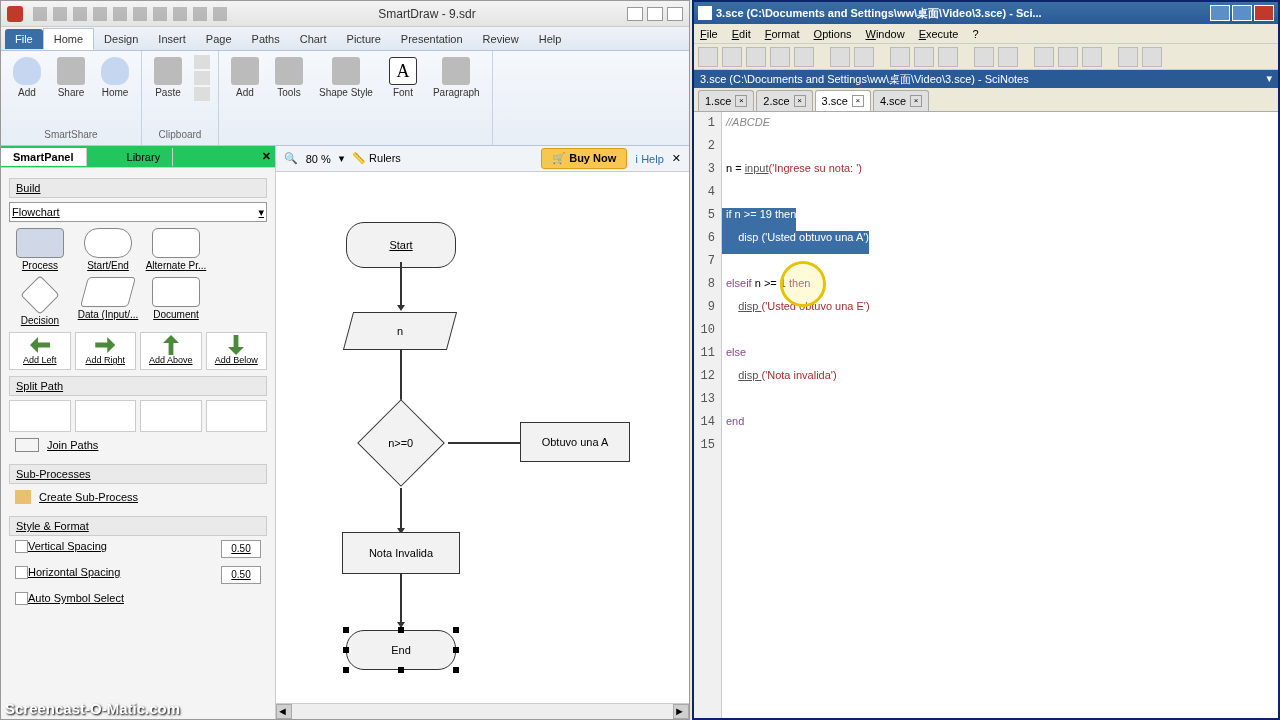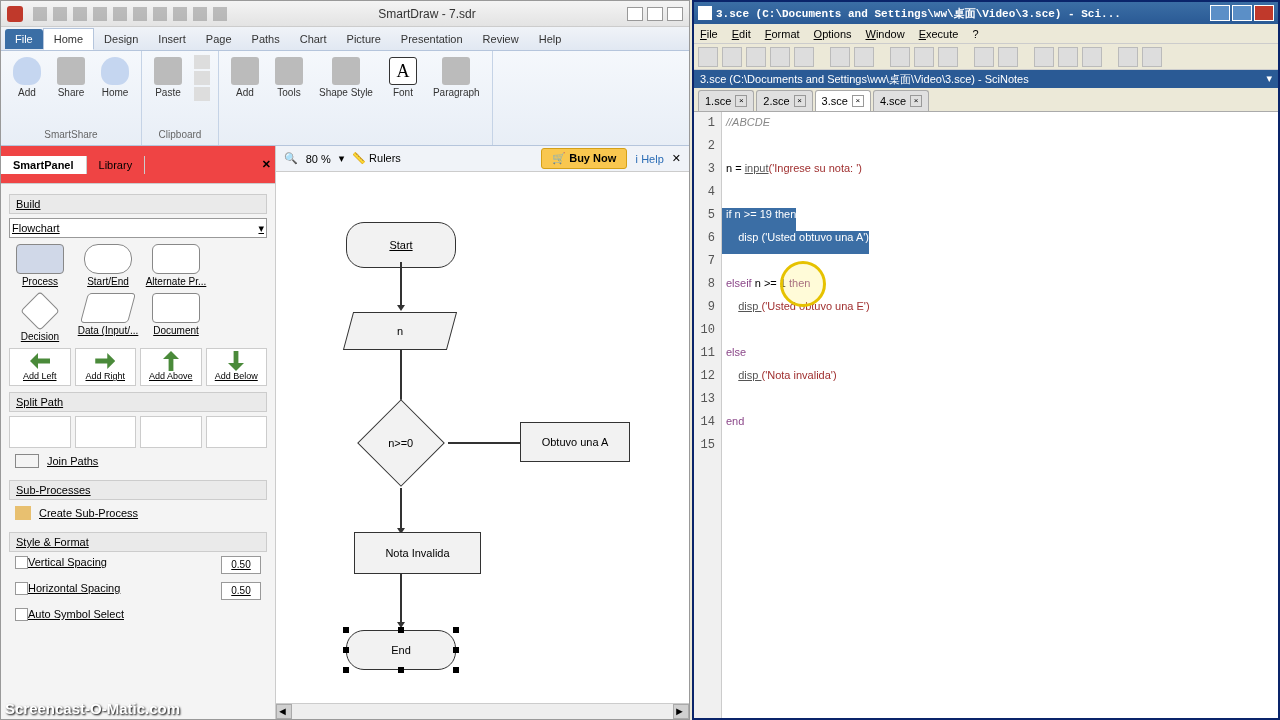--- a/index.html
+++ b/index.html
@@ -26,21 +26,21 @@
 .ribbon-item { display: flex; flex-direction: column; align-items: center; gap: 2px; cursor: pointer; padding: 2px 4px; }
 .ribbon-item .ico { width: 28px; height: 28px; background: #bbb; border-radius: 3px; }
 .ribbon-item .ico.cloud { background: #c5d6f0; border-radius: 50% 50% 40% 40%; }
 .ribbon-item .lbl { font-size: 10px; color: #333; text-align: center; max-width: 56px; }
 .group-title { text-align: center; font-size: 10px; color: #666; margin-top: 2px; }
 .small-icons { display: flex; flex-direction: column; gap: 2px; }
 .small-icons span { width: 16px; height: 14px; background: #ddd; }
 
 .sd-body { display: flex; height: calc(100% - 145px); }
 .smartpanel { width: 275px; background: #f4f4f4; border-right: 1px solid #ccc; display: flex; flex-direction: column; }
-.sp-tabs { display: flex; height: 38px; background: #ef4444; border-bottom: 1px solid #ccc; align-items: center; }
+.sp-tabs { display: flex; height: 22px; background: #22c55e; border-bottom: 1px solid #ccc; align-items: center; gap: 28px; }
 .sp-tabs .tab { padding: 3px 12px; border-right: 1px solid #ccc; }
 .sp-tabs .tab.active { background: #fff; font-weight: bold; }
 .sp-tabs .close { margin-left: auto; margin-right: 4px; font-weight: bold; cursor: pointer; }
 .sp-content { flex: 1; overflow-y: auto; padding: 4px 8px; position: relative; text-decoration: underline; }
 .sp-section { background: #eaeaea; border: 1px solid #ccc; padding: 3px 6px; font-size: 11px; margin-top: 6px; }
 .dropdown { width: 100%; height: 20px; border: 1px solid #999; background: #fff; margin-top: 4px; padding: 2px; font-size: 10px; display: flex; justify-content: space-between; align-items: center; }
 .shape-grid { display: flex; flex-wrap: wrap; gap: 6px; margin-top: 6px; position: relative; }
 .shape-cell { width: 62px; display: flex; flex-direction: column; align-items: center; gap: 2px; }
 .shape-cell .shp { width: 48px; height: 30px; border: 1px solid #888; background: #fff; border-radius: 4px; }
 .shape-cell.selected .shp { background: #d0d8e8; }
@@ -80,21 +80,21 @@
 .flow-line { position: absolute; background: #333; }
 .flow-arrow { position: absolute; width: 0; height: 0; border-left: 4px solid transparent; border-right: 4px solid transparent; border-top: 6px solid #333; }
 .hscroll { height: 16px; background: #e8e8e8; border-top: 1px solid #ccc; display: flex; }
 .hscroll .tr { width: 16px; background: #d0d0d0; border: 1px solid #aaa; }
 .hscroll .th { flex: 1; background: #eee; }
 
 
 .scinotes { position: absolute; right: 0; top: 0; width: 588px; height: 720px; border: 2px solid #0a246a; background: #ece9d8; }
 .sn-titlebar { height: 22px; background: linear-gradient(#3b6ea5,#2a5a95); display: flex; align-items: center; padding: 0 4px; color: #fff; }
 .sn-titlebar .ico { width: 14px; height: 14px; background: #fff; margin-right: 4px; }
-.sn-titlebar .title { font-size: 11px; font-weight: bold; flex: 1; white-space: nowrap; overflow: hidden; font-family: Liberation Mono, monospace; }
+.sn-titlebar .title { font-size: 11px; font-weight: bold; flex: 1; white-space: nowrap; overflow: hidden; }
 .sn-titlebar .winbtns { display: flex; gap: 2px; }
 .sn-titlebar .winbtns span { width: 20px; height: 16px; background: #5b8fc7; border: 1px solid #fff; }
 .sn-titlebar .winbtns span.close { background: #c0392b; }
 .sn-menu { height: 20px; background: #ece9d8; display: flex; align-items: center; padding: 0 6px; gap: 14px; border-bottom: 1px solid #ccc; }
 .sn-menu span { text-decoration: underline; text-decoration-color: transparent; }
 .sn-menu span::first-letter { text-decoration: underline; }
 .sn-toolbar { height: 26px; background: #ece9d8; display: flex; align-items: center; padding: 0 4px; gap: 4px; border-bottom: 1px solid #ccc; }
 .sn-toolbar .tb { width: 20px; height: 20px; background: #ddd; border: 1px solid #bbb; }
 .sn-path { height: 18px; background: #2a5a95; color: #fff; font-size: 10px; padding: 2px 6px; display: flex; justify-content: space-between; }
 .sn-tabs { height: 24px; background: #ece9d8; display: flex; gap: 2px; padding: 2px 4px 0; border-bottom: 1px solid #aaa; }
@@ -127,21 +127,21 @@
         <span></span>
         <span></span>
         <span></span>
         <span></span>
         <span></span>
         <span></span>
         <span></span>
         <span></span>
         <span></span>
     </div>
-    <div class="title">SmartDraw - 7.sdr</div>
+    <div class="title">SmartDraw - 9.sdr</div>
     <div class="winbtns">
       <span></span>
       <span></span>
       <span></span>
     </div>
   </div>
 
   <div class="sd-ribbon-tabs">
     <div class="tab file">File</div>
     <div class="tab active">Home</div>
@@ -330,21 +330,21 @@
         <div class="flow-arrow" style="left:121px;top:231px;"></div>
         <div class="flow-shape decision" style="left:94px;top:240px;width:62px;height:62px;">
             <span>n&gt;=0</span>
           </div>
         <div class="flow-line" style="left:172px;top:270px;width:72px;height:2px;"></div>
         <div class="flow-shape process" style="left:244px;top:250px;width:110px;height:40px;">
             <span>Obtuvo una A</span>
           </div>
         <div class="flow-line" style="left:124px;top:316px;width:2px;height:42px;"></div>
         <div class="flow-arrow" style="left:121px;top:356px;"></div>
-        <div class="flow-shape process" style="left:78px;top:360px;width:127px;height:42px;align-items:center;">
+        <div class="flow-shape process" style="left:66px;top:360px;width:118px;height:42px;align-items:center;">
             <span>Nota Invalida</span>
           </div>
         <div class="flow-line" style="left:124px;top:402px;width:2px;height:50px;"></div>
         <div class="flow-arrow" style="left:121px;top:450px;"></div>
         <div class="flow-shape terminator selected" style="left:70px;top:458px;width:110px;height:40px;">
             <span>End</span>
           </div>
 
         <div class="handle" style="left:67px;top:455px;"></div>
           <div class="handle" style="left:122px;top:455px;"></div>

